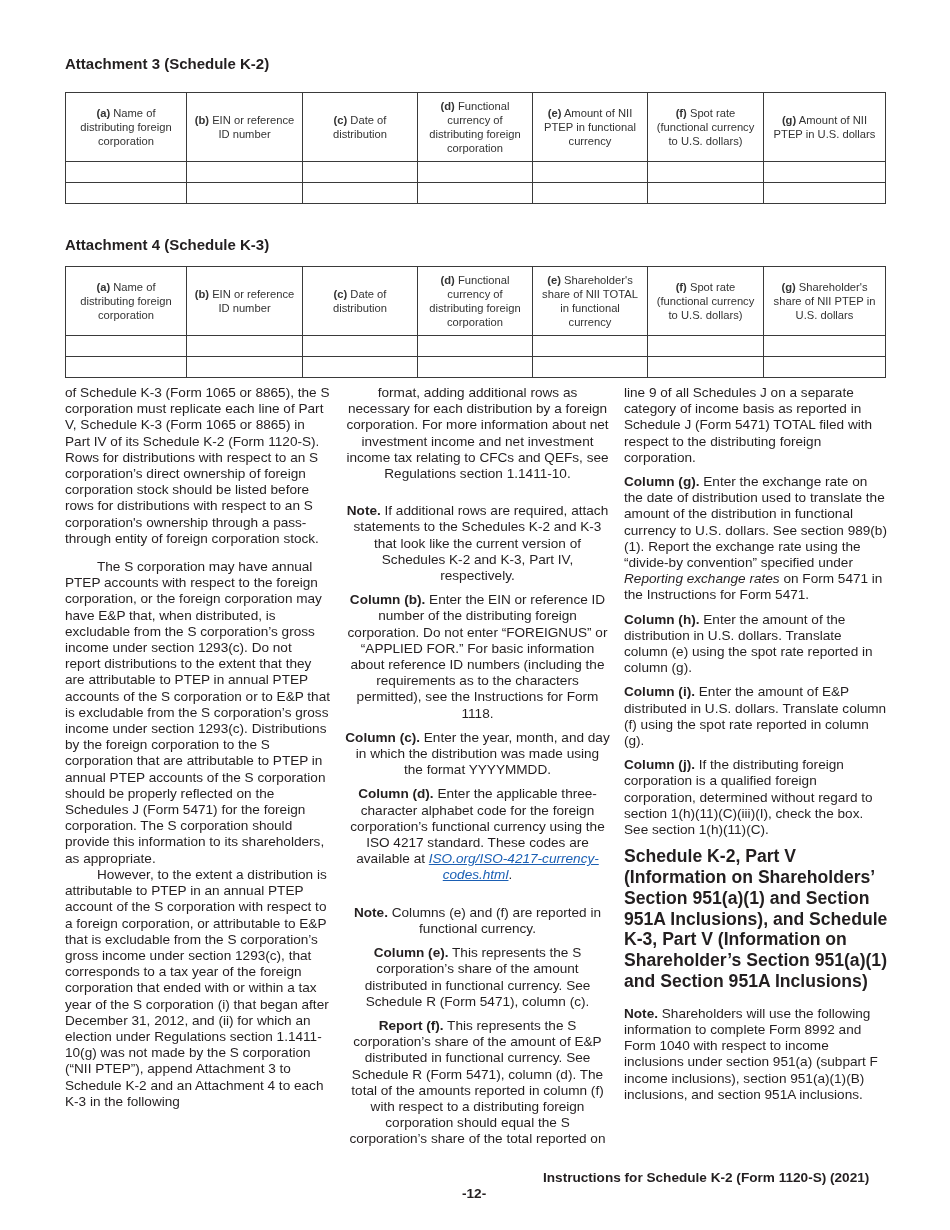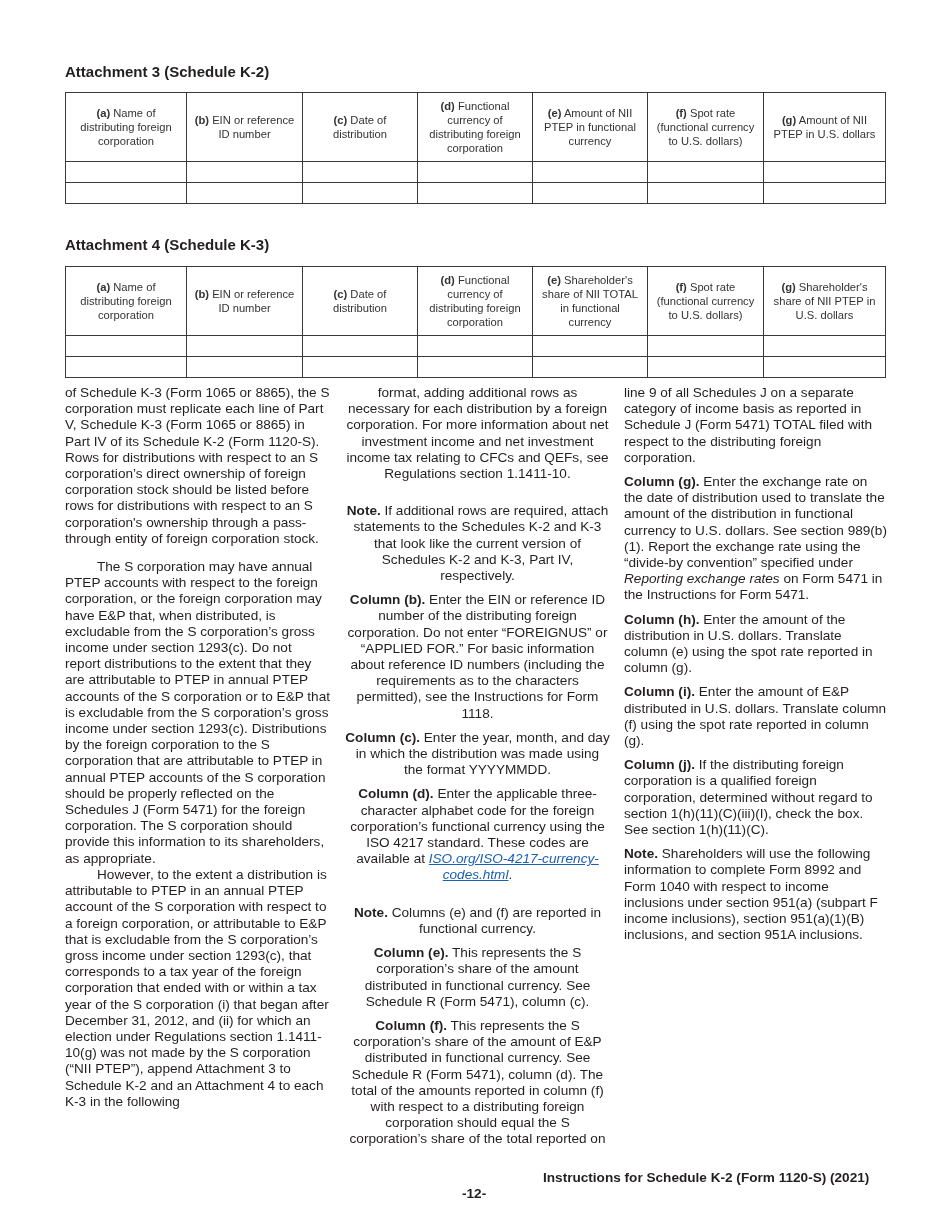--- a/index.html
+++ b/index.html
@@ -23,21 +23,21 @@
   .col i { font-style: italic; }
   .col a { color: #1a5fb4; font-style: italic; text-decoration: underline; }
   .section-head { font-size: 17.6px; line-height: 20.8px; font-weight: bold; margin: 0 0 14px 0; }
   .footer { position: absolute; top: 1170px; font-size: 13.6px; font-weight: bold; }
   .footer-page { left: 462px; margin-top: 16px; }
   .footer-title { left: 543px; }
 </style>
 </head>
 <body>
 
-<h3 class="att-title" style="top:63px">Attachment 3 (Schedule K-2)</h3>
+<h3 class="att-title" style="top:55px">Attachment 3 (Schedule K-2)</h3>
 <table class="att" style="top:92px">
   <colgroup>
     <col style="width:121px">
       <col style="width:116px">
       <col style="width:115px">
       <col style="width:115px">
       <col style="width:115px">
       <col style="width:116px">
       <col style="width:122px">
   </colgroup>
@@ -125,26 +125,27 @@
 </div>
 
 <div class="col col2">
   <p class="gap">format, adding additional rows as necessary for each distribution by a foreign corporation. For more information about net investment income and net investment income tax relating to CFCs and QEFs, see Regulations section 1.1411-10.</p>
   <p><b>Note.</b><span> If additional rows are required, attach statements to the Schedules K-2 and K-3 that look like the current version of Schedules K-2 and K-3, Part IV, respectively.</span></p>
   <p><b>Column (b).</b><span> Enter the EIN or reference ID number of the distributing foreign corporation. Do not enter “FOREIGNUS” or “APPLIED FOR.” For basic information about reference ID numbers (including the requirements as to the characters permitted), see the Instructions for Form 1118.</span></p>
   <p><b>Column (c).</b><span> Enter the year, month, and day in which the distribution was made using the format YYYYMMDD.</span></p>
   <p class="gap"><b>Column (d).</b><span> Enter the applicable three-character alphabet code for the foreign corporation’s functional currency using the ISO 4217 standard. These codes are available at </span><a>ISO.org/ISO-4217-currency-codes.html</a><span>.</span></p>
   <p><b>Note.</b><span> Columns (e) and (f) are reported in functional currency.</span></p>
   <p><b>Column (e).</b><span> This represents the S corporation’s share of the amount distributed in functional currency. See Schedule R (Form 5471), column (c).</span></p>
-  <p><b>Column (f).</b><span> This represents the S corporation’s share of the amount of E&amp;P distributed in functional currency. See Schedule R (Form 5471), column (d). The total of the amounts reported in column (f) with respect to a distributing foreign corporation should equal the S corporation’s share of the total reported on</span></p>
+  <p><b>Report (f).</b><span> This represents the S corporation’s share of the amount of E&amp;P distributed in functional currency. See Schedule R (Form 5471), column (d). The total of the amounts reported in column (f) with respect to a distributing foreign corporation should equal the S corporation’s share of the total reported on</span></p>
 </div>
 
 <div class="col col3">
   <p>line 9 of all Schedules J on a separate category of income basis as reported in Schedule J (Form 5471) TOTAL filed with respect to the distributing foreign corporation.</p>
   <p><b>Column (g).</b><span> Enter the exchange rate on the date of distribution used to translate the amount of the distribution in functional currency to U.S. dollars. See section 989(b)(1). Report the exchange rate using the “divide-by convention” specified under </span><i>Reporting exchange rates</i><span> on Form 5471 in the Instructions for Form 5471.</span></p>
   <p><b>Column (h).</b><span> Enter the amount of the distribution in U.S. dollars. Translate column (e) using the spot rate reported in column (g).</span></p>
   <p><b>Column (i).</b><span> Enter the amount of E&amp;P distributed in U.S. dollars. Translate column (f) using the spot rate reported in column (g).</span></p>
   <p><b>Column (j).</b><span> If the distributing foreign corporation is a qualified foreign corporation, determined without regard to section 1(h)(11)(C)(iii)(I), check the box. See section 1(h)(11)(C).</span></p>
+  <h2 class="section-head">Schedule K-2, Part V (Information on Shareholders’ Section 951(a)(1) and Section 951A Inclusions), and Schedule K-3, Part V (Information on Shareholder’s Section 951(a)(1) and Section 951A Inclusions)</h2>
   <p><b>Note.</b><span> Shareholders will use the following information to complete Form 8992 and Form 1040 with respect to income inclusions under section 951(a) (subpart F income inclusions), section 951(a)(1)(B) inclusions, and section 951A inclusions.</span></p>
 </div>
 
 <div class="footer footer-page">-12-</div>
 <div class="footer footer-title">Instructions for Schedule K-2 (Form 1120-S) (2021)</div>
 
 </body></html>

